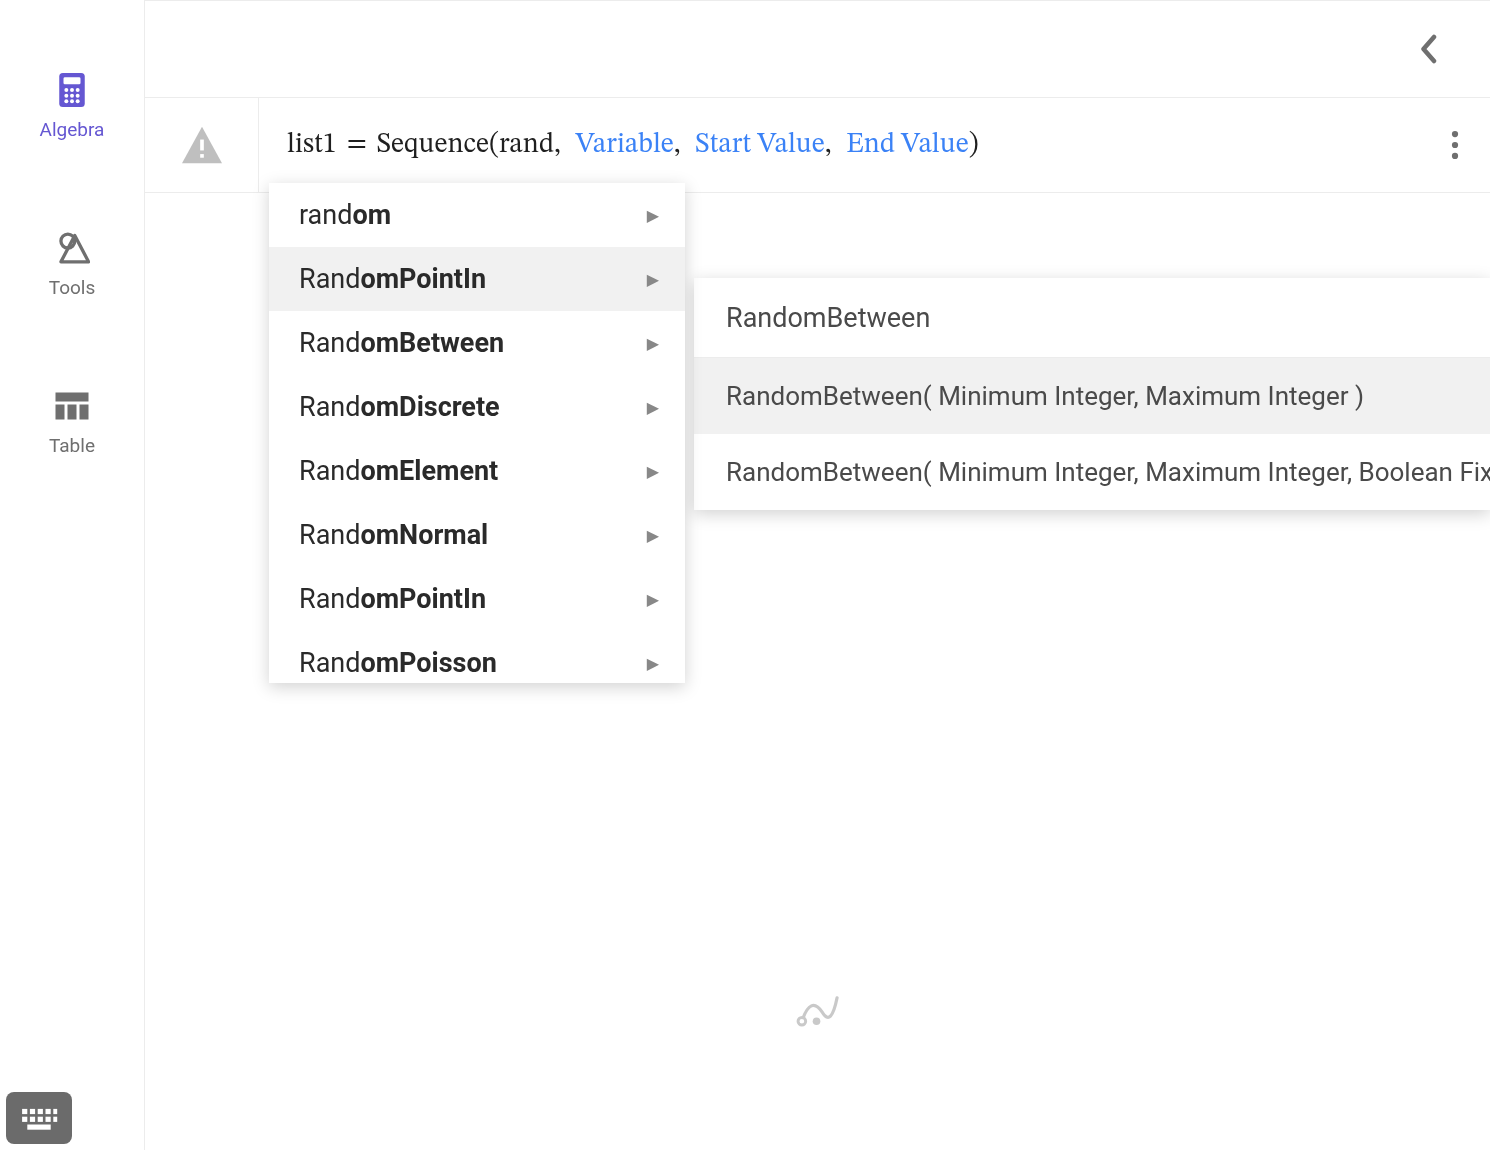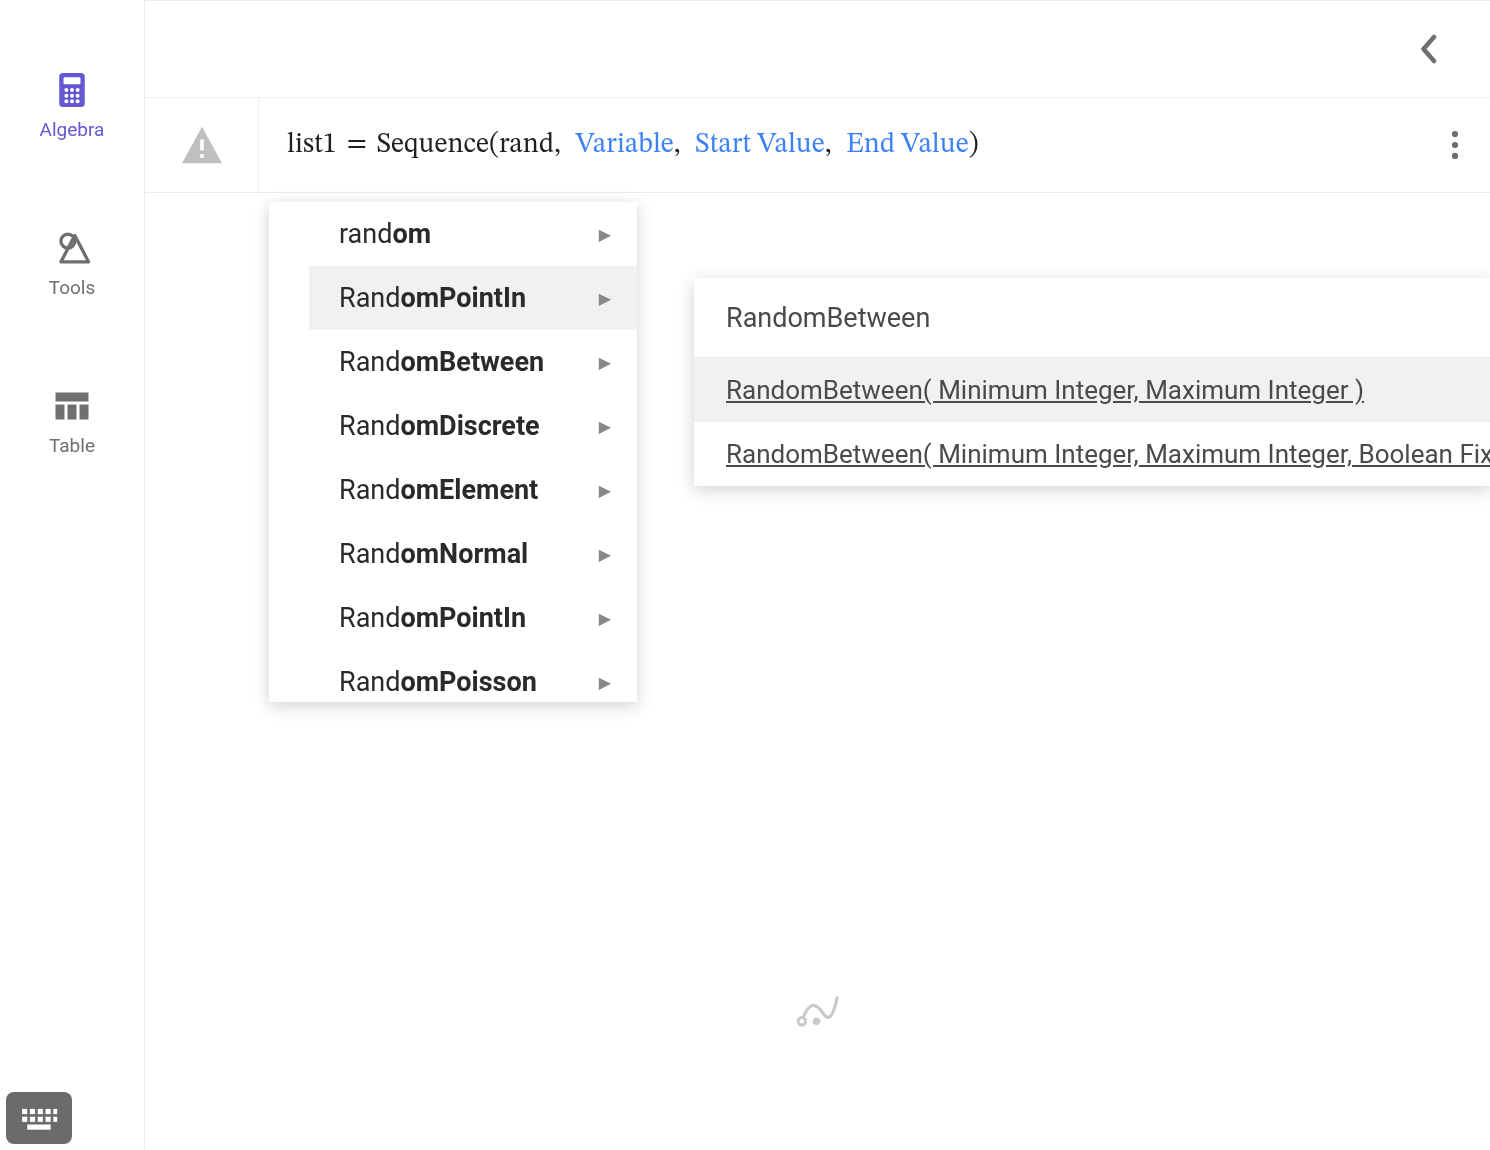--- a/index.html
+++ b/index.html
@@ -91,28 +91,27 @@
     .expr-typed { color:#1f1f1f; }
     .expr-comma { color:#1f1f1f; padding-right: 8px; }
     .dots-btn {
       width: 70px;
       display:flex; align-items:center; justify-content:center;
       cursor:pointer; color:#6f6f6f;
     }
     
     .ac1 {
       position:absolute;
-      left: 269px; top: 202px;
-      width: 368px;
+      left: 269px; top: 183px;
+      width: 416px;
       height: 500px;
       background:#fff;
       box-shadow: 0 4px 16px rgba(0,0,0,0.18);
       overflow:hidden;
       z-index: 20;
-      padding-left: 40px;
     }
     .ac1-item {
       height: 64px;
       display:flex; align-items:center; justify-content:space-between;
       padding: 0 26px 0 30px;
       font-size: 27px;
       color:#2a2a2a;
       cursor:pointer;
     }
     .ac1-item.selected { background:#f1f1f1; }
@@ -131,29 +130,28 @@
     }
     .ac2-header {
       height: 80px;
       display:flex; align-items:center;
       padding-left: 32px;
       font-size: 27px;
       color:#4a4a4a;
       border-bottom: 1px solid #ececec;
     }
     .ac2-item {
-      height: 64px;
+      height: 76px;
       display:flex; align-items:center;
       padding-left: 32px;
       font-size: 26px;
       color:#4a4a4a;
       cursor:pointer;
       white-space: nowrap;
       overflow: hidden;
-      text-decoration: underline;
     }
     .ac2-item.selected { background:#f1f1f1; }
     
     .branding {
       position:absolute;
       left: 0; right: 0;
       bottom: 110px;
       display:flex; align-items:center; justify-content:center;
       gap: 22px;
       color:#b5b5b5;

